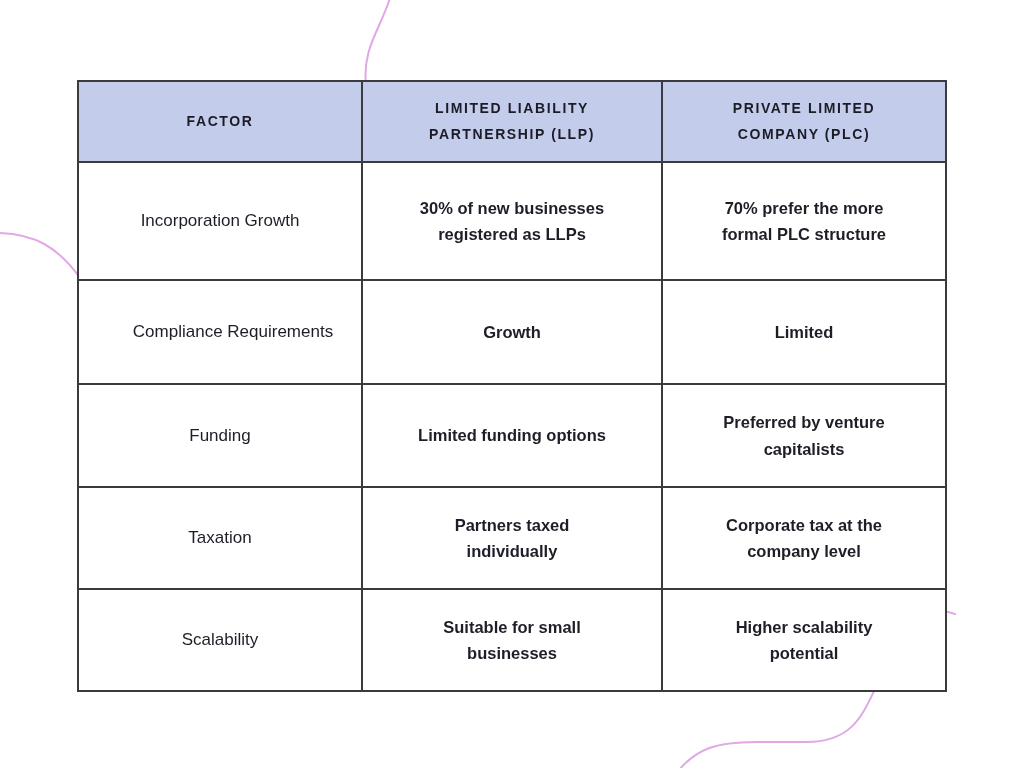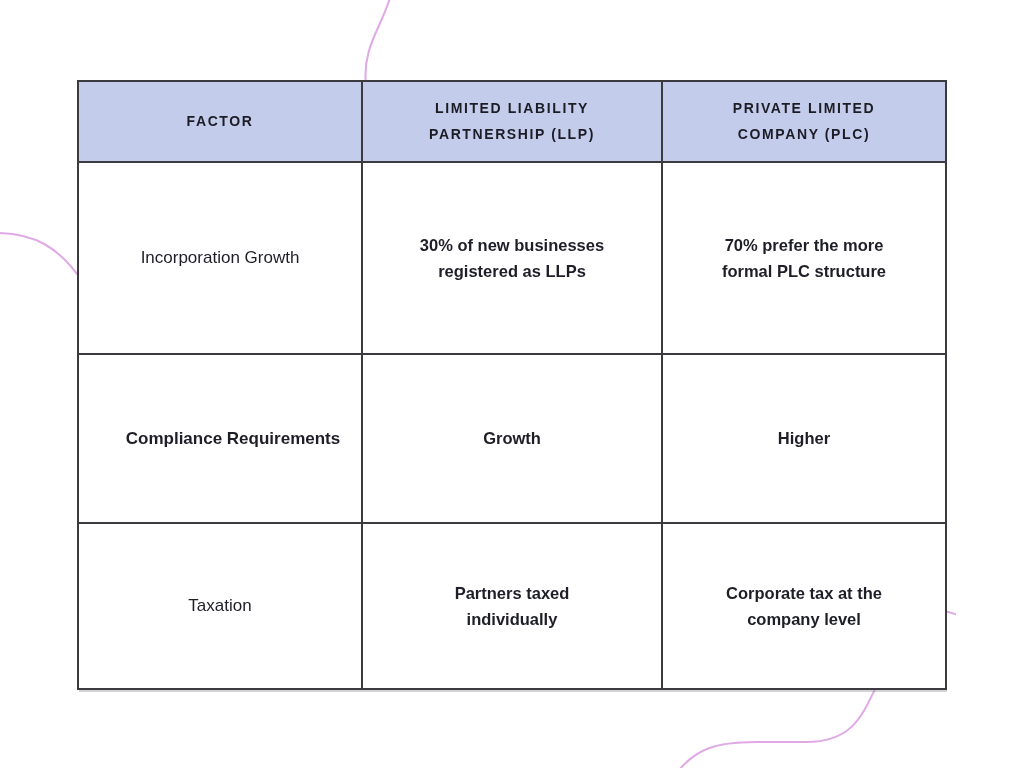--- a/index.html
+++ b/index.html
@@ -58,21 +58,21 @@
   tr.row-1 { height: 104px; }
   tr.row-2 { height: 103px; }
   tr.row-3 { height: 102px; }
   tr.row-4 { height: 102px; }
   td.factor {
     font-size: 17px;
     font-weight: 400;
     padding: 8px 14px;
     line-height: 1.5;
   }
-  td.factor[data-weight="bold"] { font-weight: 700; padding-left: 40px; }
+  td.factor[data-weight="bold"] { font-weight: 400; padding-left: 40px; }
   td.value {
     font-size: 16.5px;
     font-weight: 700;
     padding: 8px 46px;
     line-height: 1.6;
   }
   td.c3.value { padding: 8px 40px; }
 </style>
 </head>
 <body>
@@ -102,24 +102,34 @@
       </thead>
       <tbody>
         <tr class="row-0">
           <td class="factor" data-weight="normal">Incorporation Growth</td>
           <td class="value">30% of new businesses registered as LLPs</td>
           <td class="c3 value">70% prefer the more formal PLC structure</td>
         </tr>
         <tr class="row-1">
           <td class="factor" data-weight="bold">Compliance Requirements</td>
           <td class="value">Growth</td>
-          <td class="c3 value">Higher</td>
+          <td class="c3 value">Limited</td>
+        </tr>
+        <tr class="row-2">
+          <td class="factor" data-weight="normal">Funding</td>
+          <td class="value">Limited funding options</td>
+          <td class="c3 value">Preferred by venture capitalists</td>
         </tr>
         <tr class="row-3">
           <td class="factor" data-weight="normal">Taxation</td>
           <td class="value">Partners taxed individually</td>
           <td class="c3 value">Corporate tax at the company level</td>
+        </tr>
+        <tr class="row-4">
+          <td class="factor" data-weight="normal">Scalability</td>
+          <td class="value">Suitable for small businesses</td>
+          <td class="c3 value">Higher scalability potential</td>
         </tr>
       </tbody>
     </table>
   </div>
 
 </div>
 
 </body></html>

